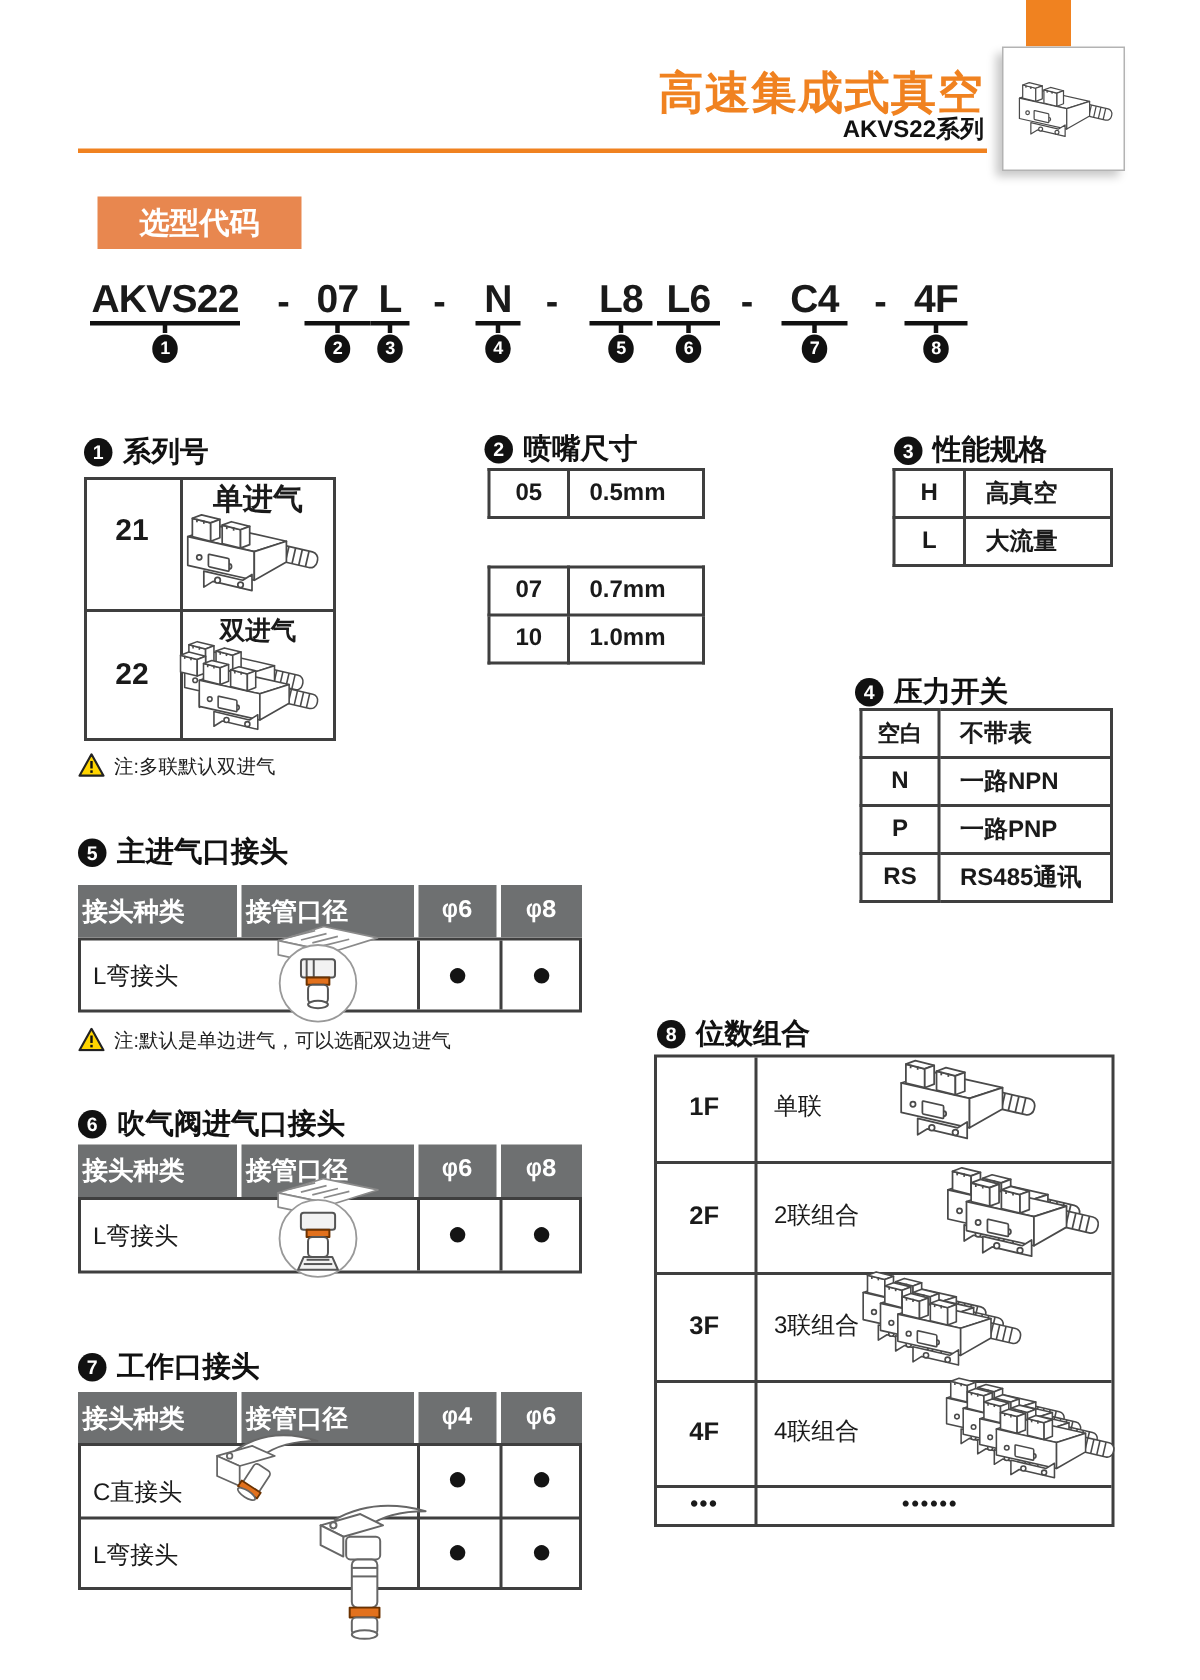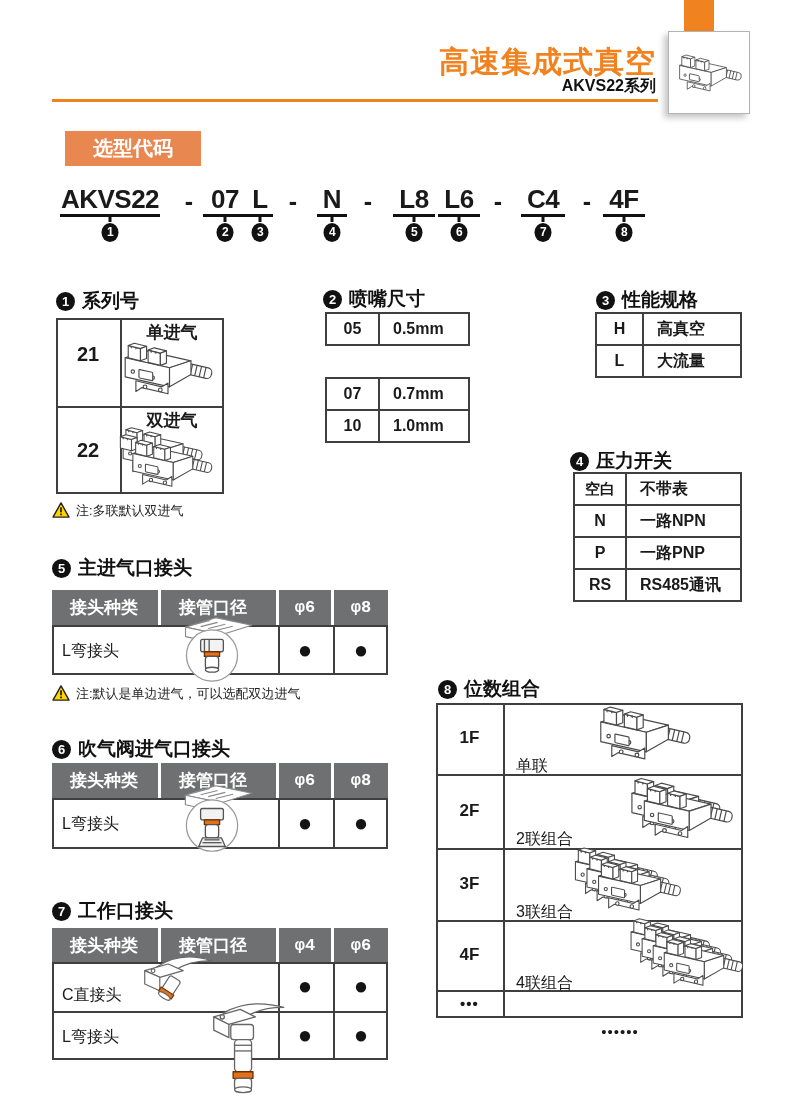--- a/index.html
+++ b/index.html
@@ -43,32 +43,32 @@
   table.mini td.l{padding-left:13px;text-align:left;}
 
   
   .dbox{position:absolute;border:2px solid #3f3f3f;box-sizing:border-box;background:#fff;}
   .vline{position:absolute;top:0;bottom:0;width:2px;background:#3f3f3f;}
   .hline2{position:absolute;left:0;right:0;height:2px;background:#3f3f3f;}
   .cellc{position:absolute;display:flex;align-items:center;justify-content:center;font-weight:bold;}
 
   .ghead{position:absolute;height:35px;background:#6E7071;color:#fff;font-size:17px;font-weight:bold;
          display:flex;align-items:center;box-sizing:border-box;}
-  .ghead.pl{padding-left:18px;}
+  .ghead.pl{padding-left:3px;}
   .ghead.cc{justify-content:center;font-family:Liberation Mono, monospace;}
 
   .typelabel{position:absolute;font-size:16px;font-weight:500;color:#1a1a1a;}
   .dot{position:absolute;transform:translate(-50%,-50%);font-size:24px;line-height:1;color:#141414;}
 
   
   .note{position:absolute;display:flex;align-items:flex-start;gap:6px;font-size:13px;
         font-weight:500;color:#222;line-height:17px;}
   .note svg{flex:0 0 auto;margin-top:0px;}
 
-  .stlabel{position:absolute;font-size:16px;font-weight:500;transform:translateY(-50%);margin-top:28px;}
+  .stlabel{position:absolute;font-size:16px;font-weight:500;transform:translateY(-50%);}
   .stcode{position:absolute;width:67px;text-align:center;font-size:17px;font-weight:600;transform:translateY(-50%);}
 
   svg.art{position:absolute;overflow:visible;}
 </style>
 </head>
 <body>
 
 <div class="page">
 
   <svg width="0" height="0" style="position:absolute">
@@ -176,21 +176,21 @@
   <div class="sec-head" style="left:56px;top:288px">
     <span class="numcircle">1</span>
     <span>系列号</span>
   </div>
   <div class="dbox" style="left:56px;top:318px;width:168px;height:176px">
     <div class="vline" style="left:62px"></div>
     <div class="hline2" style="top:86px"></div>
   </div>
   <div class="cellc" style="left:56px;top:318px;width:64px;height:72px;font-size:20px">21</div>
   <div class="cellc" style="left:56px;top:406px;width:64px;height:88px;font-size:20px">22</div>
-  <div class="cellc" style="left:120px;top:322px;width:104px;height:20px;font-size:17px">单进气</div>
+  <div class="cellc" style="left:120px;top:322px;width:104px;height:20px;font-size:20px">单进气</div>
   <div class="cellc" style="left:120px;top:410px;width:104px;height:20px;font-size:17px">双进气</div>
   <svg class="art" style="left:116px;top:336px" width="104" height="68" viewBox="16 14 136 84">
     <use href="#ej-unit"></use>
   </svg>
   <svg class="art" style="left:112px;top:420px" width="110" height="74" viewBox="4 6 158 102">
     <use href="#ej-unit" transform="translate(-8,-6)"></use>
     <use href="#ej-head" transform="translate(-16,4)"></use>
     <use href="#ej-unit" transform="translate(6,12)"></use>
   </svg>
   <div class="note" style="left:52px;top:502px">

